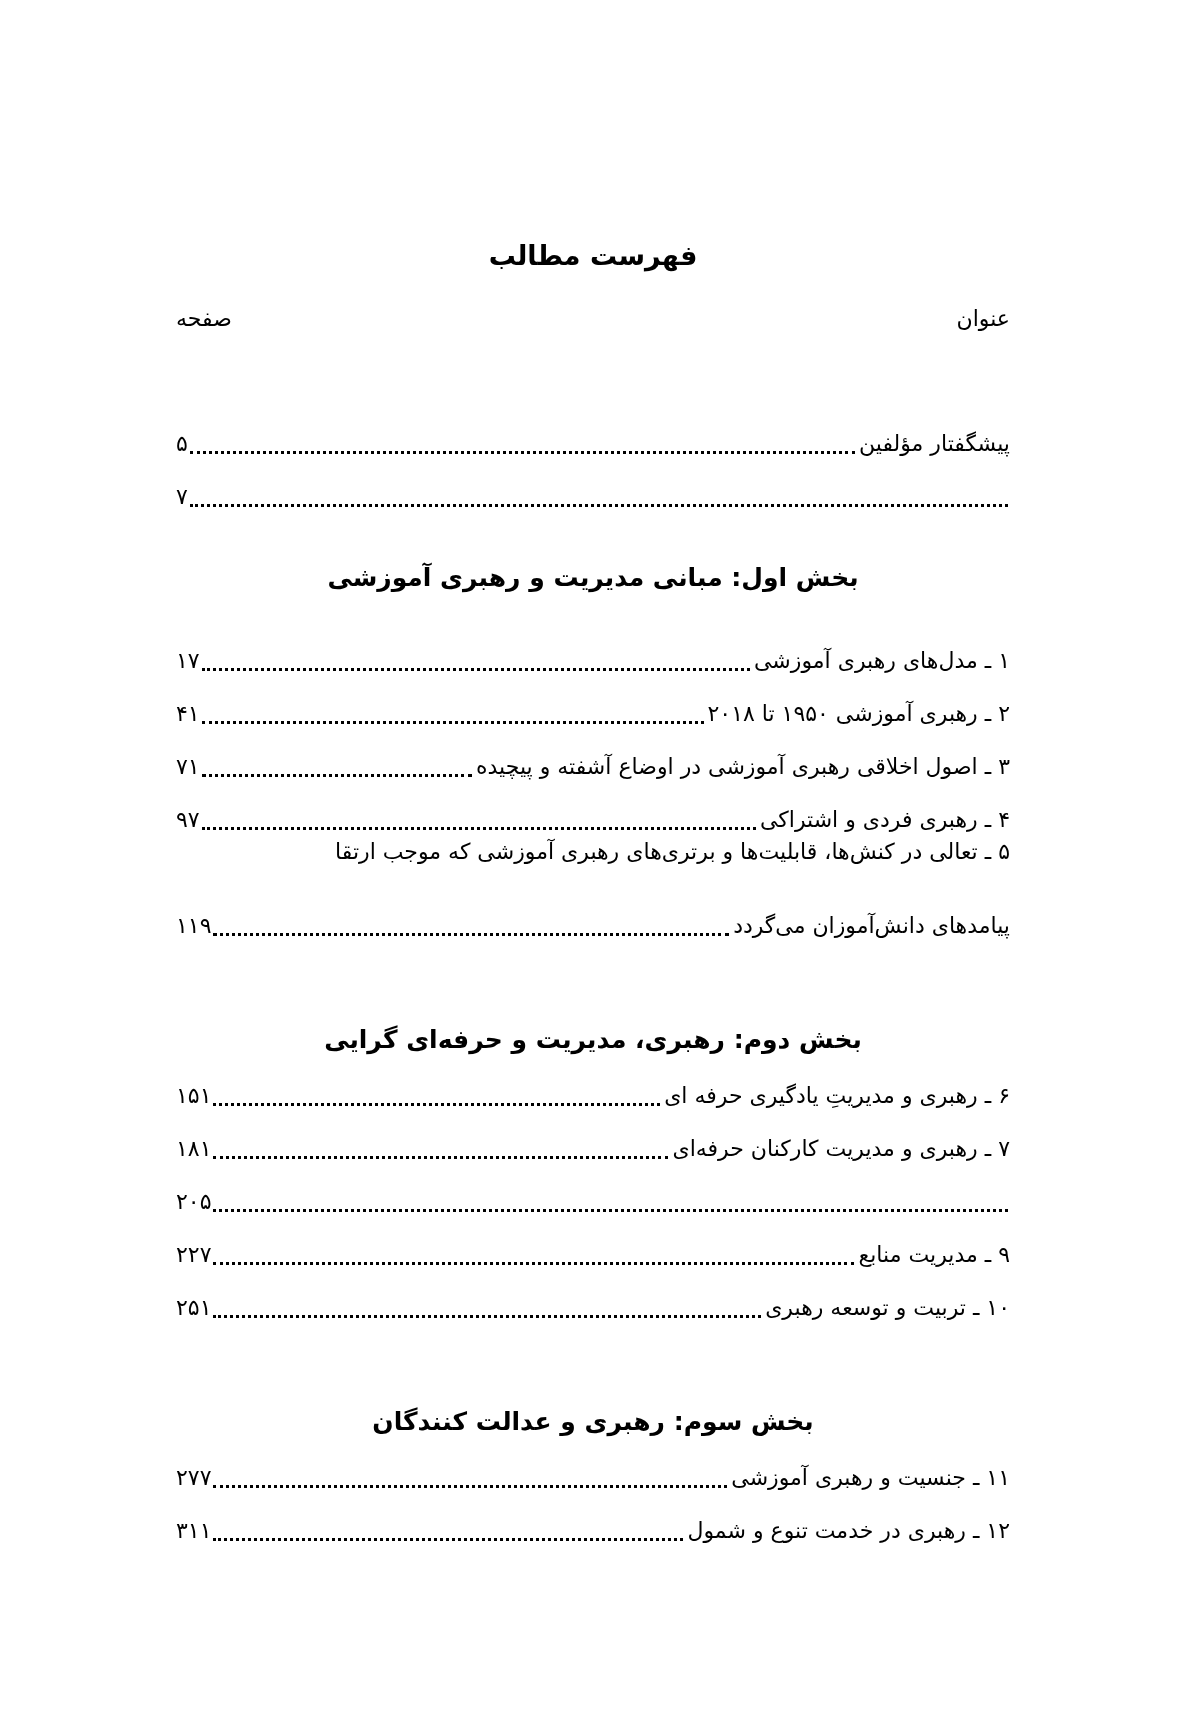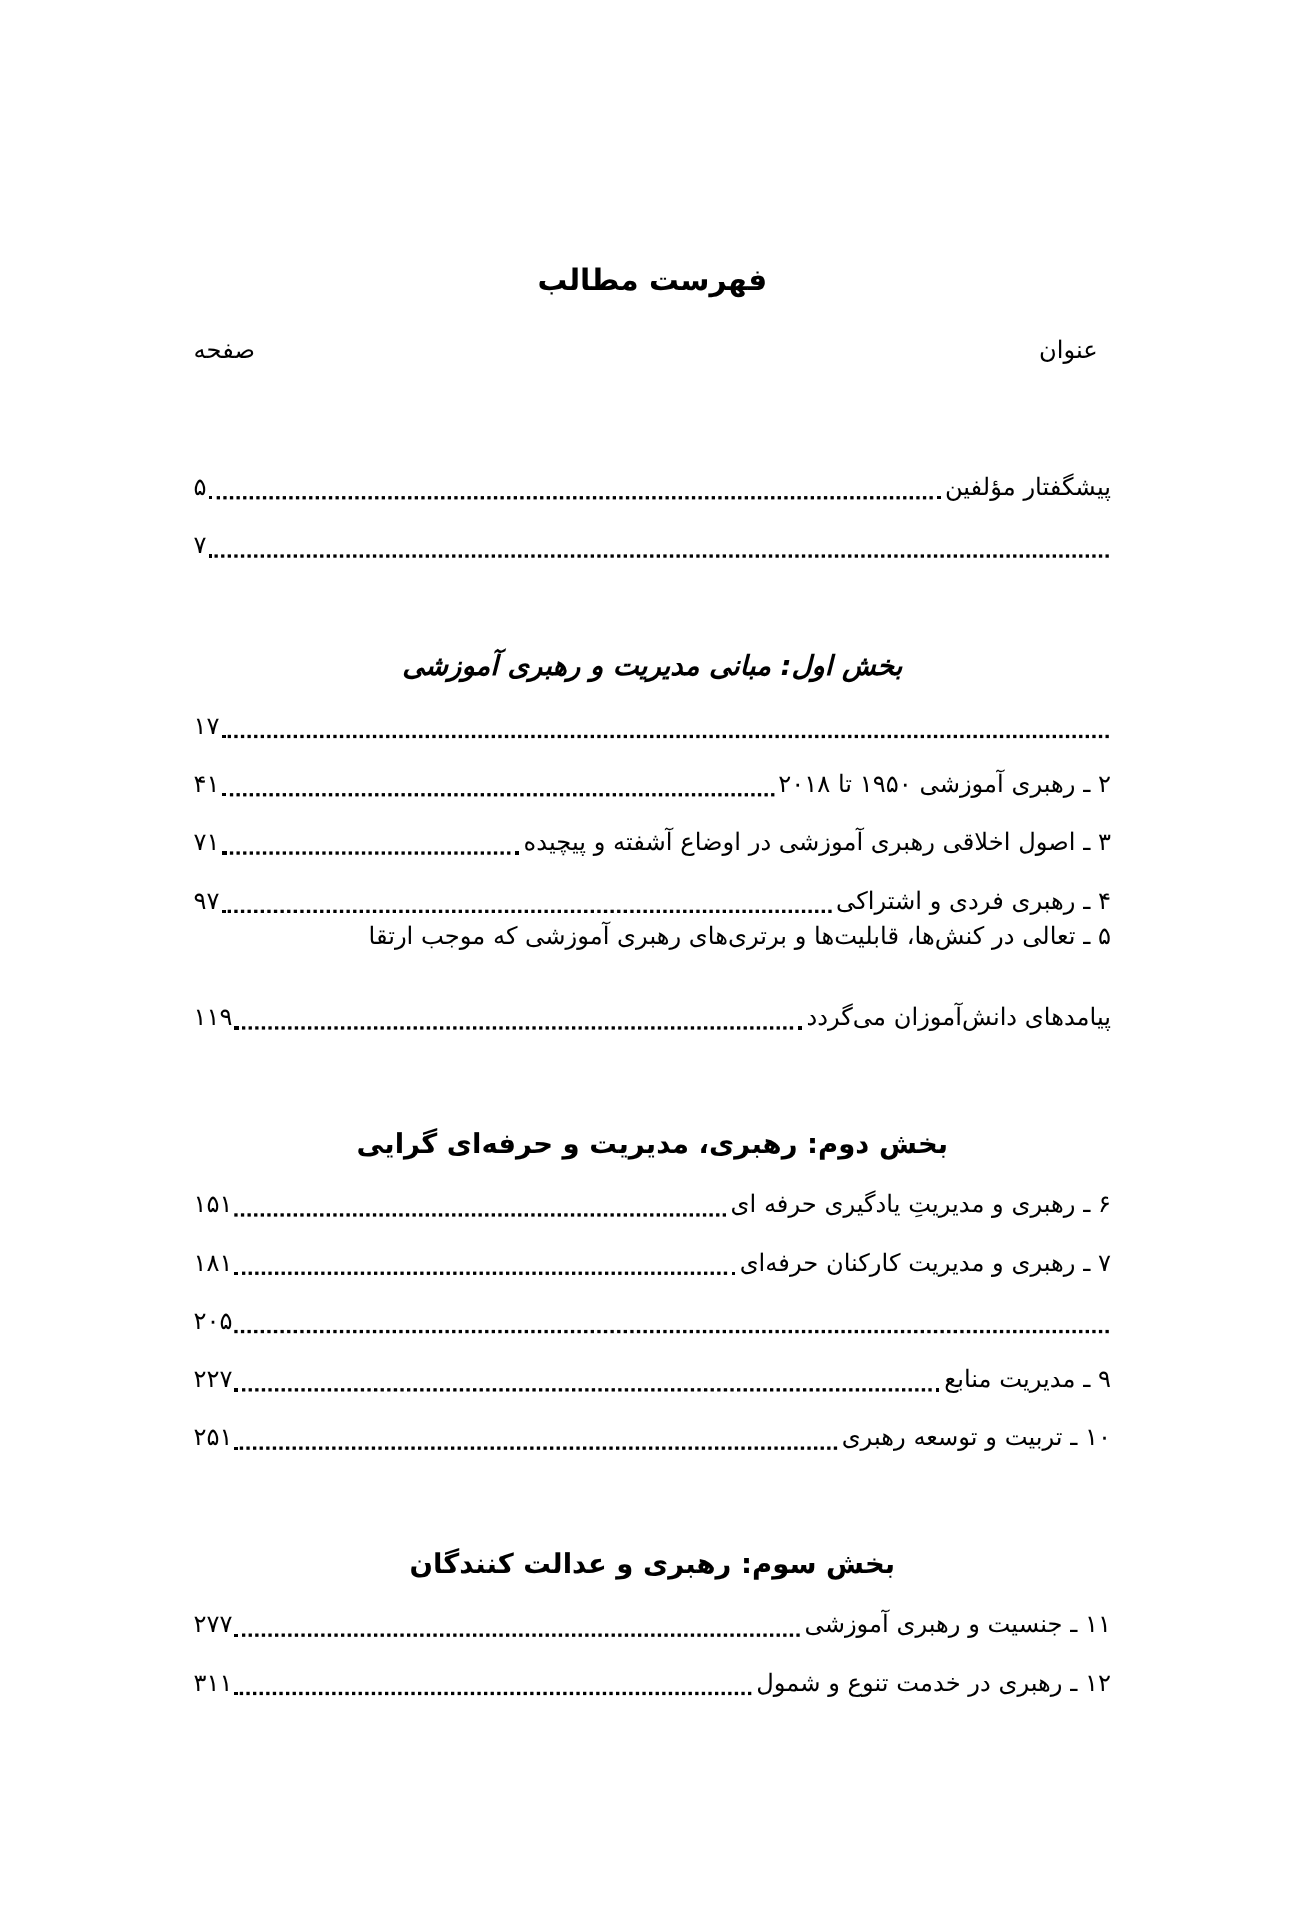--- a/index.html
+++ b/index.html
@@ -41,21 +41,21 @@
     .col-headers {
       position: absolute;
       left: 0; right: 0;
       top: 302px;
       height: 34px;
       font-size: 22px;
       line-height: 34px;
     }
     .col-title {
       position: absolute;
-      right: 12px;
+      right: 0;
       top: 0;
     }
     .col-page {
       position: absolute;
       left: 0;
       top: 0;
     }
     .part-heading {
       position: absolute;
       left: 0; right: 0;
@@ -117,23 +117,24 @@
     <div class="entry" style="top:425px;">
       <span class="label">پیشگفتار مؤلفین</span>
       <span class="leader"></span>
       <span class="page-num">۵</span>
     </div>
     <div class="entry" style="top:478px;">
       <span class="leader"></span>
       <span class="page-num">۷</span>
     </div>
 
-    <div class="part-heading" style="top:588px;font-style:italic;">بخش اول: مبانی مدیریت و رهبری آموزشی</div>
+    <div class="part-heading" style="top:560px;">بخش اول: مبانی مدیریت و رهبری آموزشی</div>
 
     <div class="entry" style="top:642px;">
+      <span class="label">۱ ـ مدل‌های رهبری آموزشی</span>
       <span class="leader"></span>
       <span class="page-num">۱۷</span>
     </div>
     <div class="entry" style="top:695px;">
       <span class="label">۲ ـ رهبری آموزشی ۱۹۵۰ تا ۲۰۱۸</span>
       <span class="leader"></span>
       <span class="page-num">۴۱</span>
     </div>
     <div class="entry" style="top:748px;">
       <span class="label">۳ ـ اصول اخلاقی رهبری آموزشی در اوضاع آشفته و پیچیده</span>

